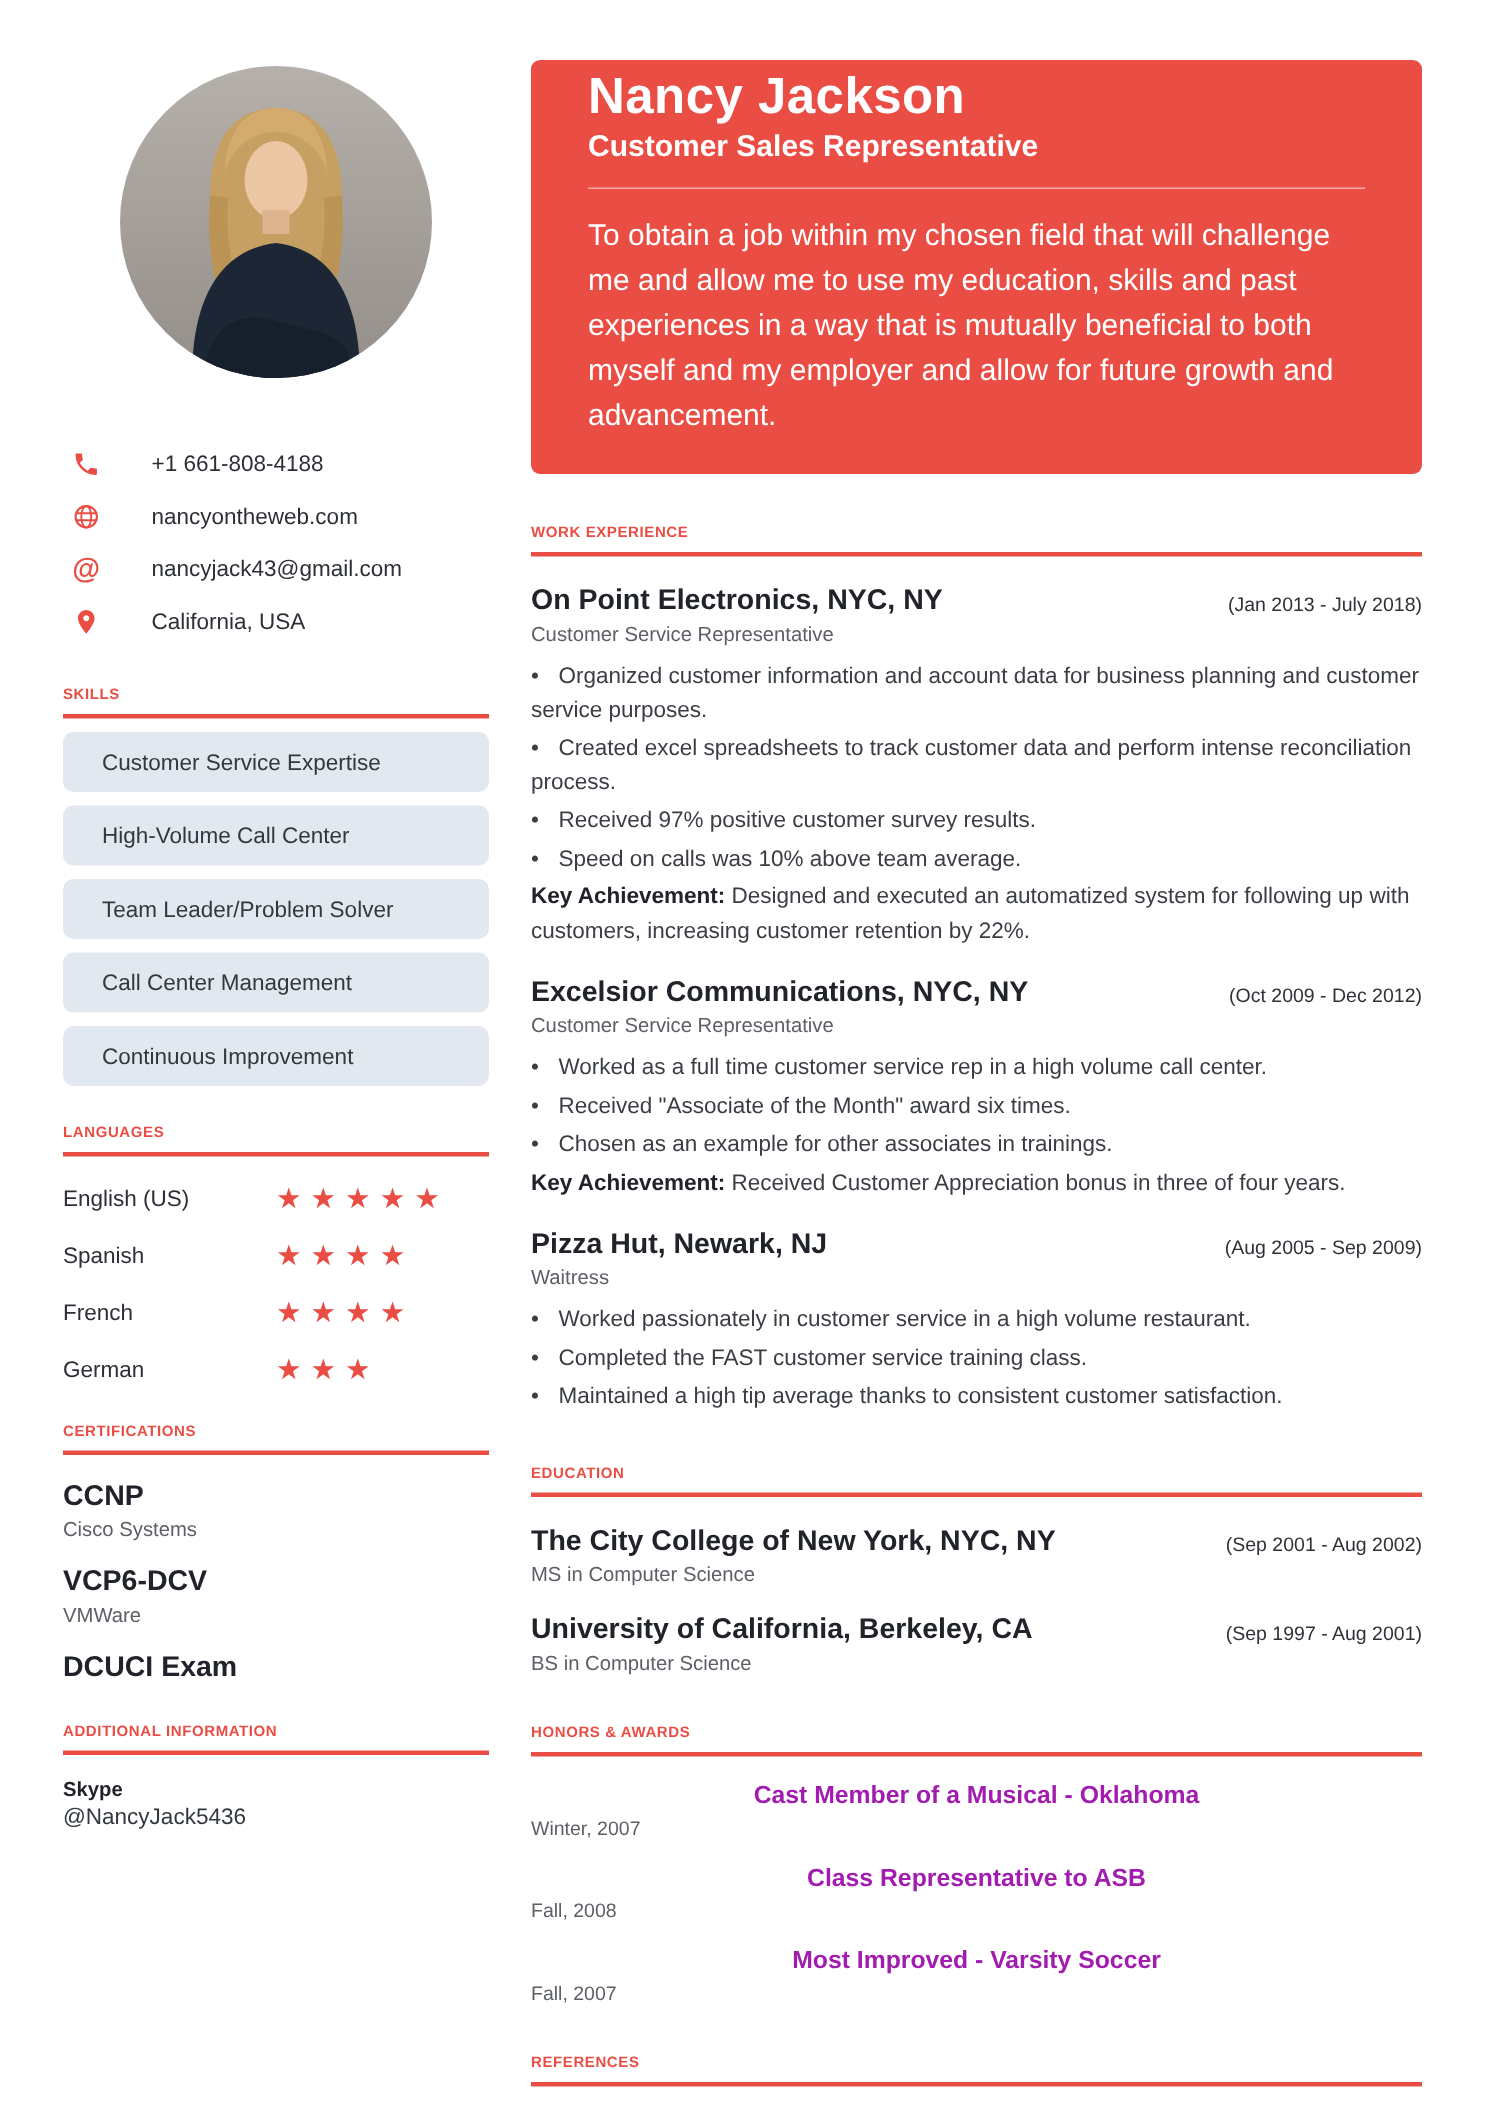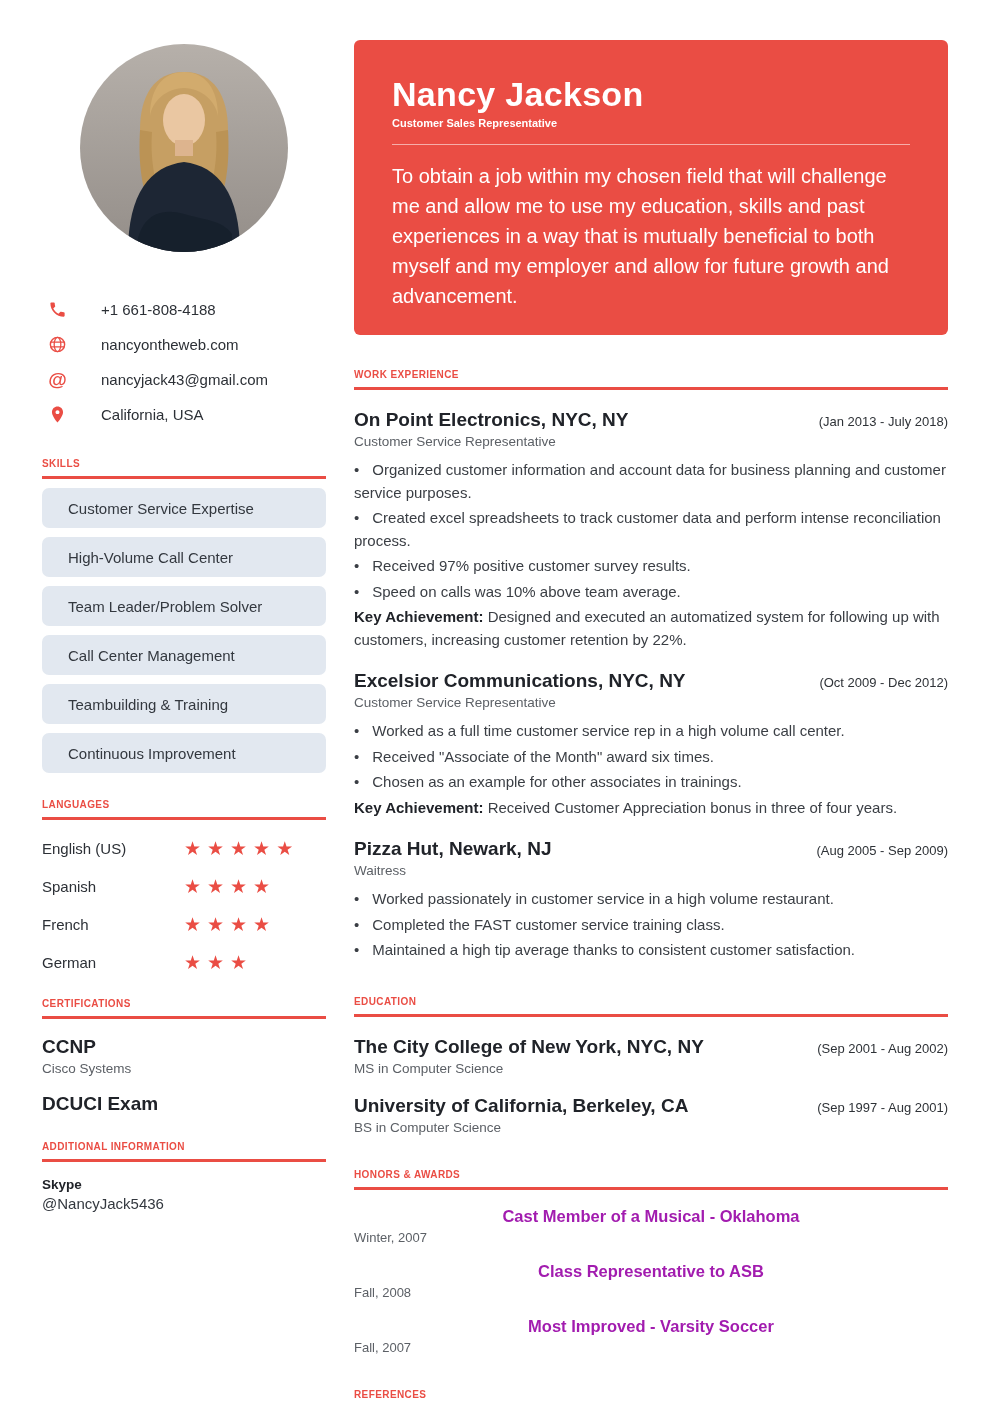--- a/index.html
+++ b/index.html
@@ -28,23 +28,23 @@
   .lang-name { width:142px; font-size:15px; color:#2c3036; }
   .stars { color:var(--accent); font-size:19px; letter-spacing:6px; line-height:1; }
   .cert { margin-top:17px; }
   .cert-name { font-size:19px; font-weight:bold; color:#202329; }
   .cert-org { font-size:13.5px; color:#5c6066; margin-top:3px; }
   .info { margin-top:15px; }
   .info-label { font-size:13.5px; font-weight:bold; color:#202329; }
   .info-value { font-size:15px; color:#33383f; margin-top:3px; }
   
   .main { flex:1; min-width:0; }
-  .banner { background:var(--accent); border-radius:6px; color:#fff; padding:35px 38px 24px; }
+  .banner { background:var(--accent); border-radius:6px; color:#fff; padding:5px 38px 24px; }
   .banner h1 { margin:0; font-size:34px; letter-spacing:.3px; line-height:1.15; }
-  .banner .subtitle { font-size:11px; font-weight:bold; margin-top:3px; }
+  .banner .subtitle { font-size:20px; font-weight:bold; margin-top:3px; }
   .banner-divider { border:none; border-top:1px solid rgba(255,255,255,.55); margin:15px 0 16px; }
   .objective { font-size:20px; line-height:1.5; }
   .main-section { margin-top:34px; }
   .entry { margin-top:19px; }
   .entry-head { display:flex; justify-content:space-between; align-items:flex-start; gap:10px; }
   .entry-title { font-size:19px; font-weight:bold; color:#202329; }
   .entry-date { font-size:13px; color:#2e3237; white-space:nowrap; padding-top:5px; }
   .entry-role { font-size:13.5px; color:#5c6066; margin-top:3px; }
   .bullets { margin-top:10px; }
   .bullet { font-size:15px; color:#3a3e44; line-height:1.5; margin-top:3px; }
@@ -122,21 +122,20 @@
     </ul>
 
     <section class="side-section">
       <h3 class="sec">SKILLS</h3>
       <hr class="sec-rule">
       <div class="pills">
         <div class="pill">Customer Service Expertise</div>
         <div class="pill">High-Volume Call Center</div>
         <div class="pill">Team Leader/Problem Solver</div>
         <div class="pill">Call Center Management</div>
-        <div class="pill">Teambuilding &amp; Training</div>
         <div class="pill">Continuous Improvement</div>
       </div>
     </section>
 
     <section class="side-section">
       <h3 class="sec">LANGUAGES</h3>
       <hr class="sec-rule">
       <div>
         <div class="lang-row">
           <span class="lang-name">English (US)</span>
@@ -156,20 +155,24 @@
         </div>
       </div>
     </section>
 
     <section class="side-section">
       <h3 class="sec">CERTIFICATIONS</h3>
       <hr class="sec-rule">
       <div class="cert">
         <div class="cert-name">CCNP</div>
         <div class="cert-org">Cisco Systems</div>
+      </div>
+      <div class="cert">
+        <div class="cert-name">VCP6-DCV</div>
+        <div class="cert-org">VMWare</div>
       </div>
       <div class="cert">
         <div class="cert-name">DCUCI Exam</div>
       </div>
     </section>
 
     <section class="side-section">
       <h3 class="sec">ADDITIONAL INFORMATION</h3>
       <hr class="sec-rule">
       <div class="info">

